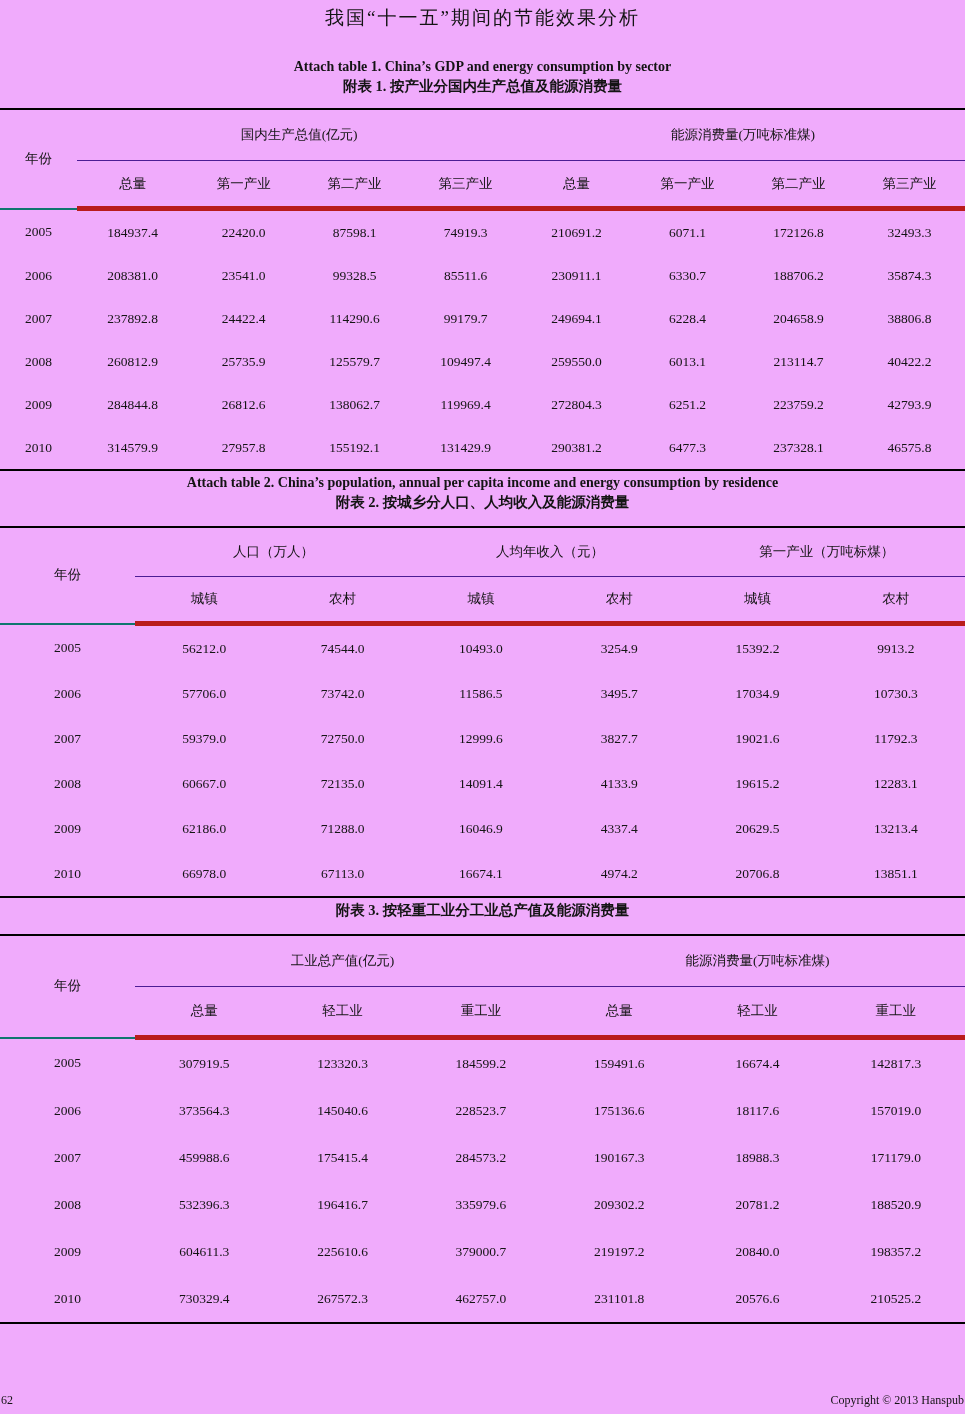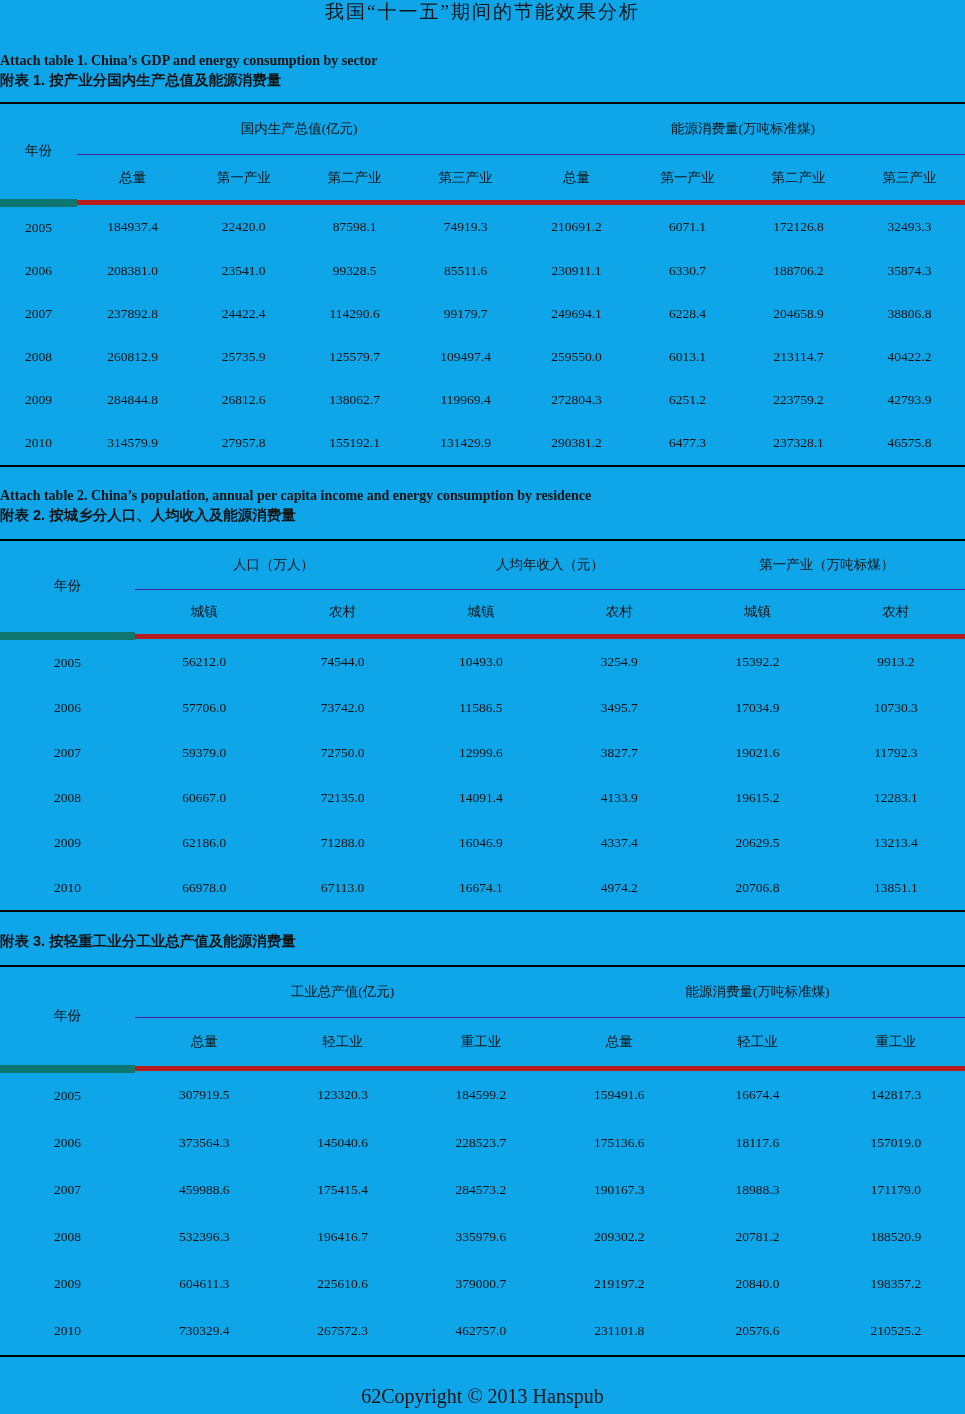--- a/index.html
+++ b/index.html
@@ -1,46 +1,46 @@
 <!DOCTYPE html>
 <html><head>
 <meta charset="utf-8">
 <style>
   html,body { margin:0; padding:0; background:#ffffff; }
   .page {
-    width:965px; height:1414px; position:relative; background:#0ea5e9;
-    color:#141414; box-sizing:border-box; padding-top:0;
+    width:965px; height:1414px; position:relative; background:#f0abfc;
+    color:#141414; box-sizing:border-box; padding-top:6px;
     font-family:"Liberation Serif","DejaVu Serif",serif;
     overflow:hidden;
   }
   .page-title {
     text-align:center; font-size:19px; letter-spacing:2px; line-height:24px;
   }
-  .caption { text-align:left; }
+  .caption { text-align:center; }
   .caption-en {
     font-weight:bold; font-size:14px; line-height:18px;
     font-family:"Liberation Serif","DejaVu Serif",serif;
   }
   .caption-cn {
     font-weight:bold; font-size:14.5px; line-height:19px; margin-top:1px;
-    font-family:Liberation Sans, sans-serif;
+    font-family:Liberation Serif, serif;
   }
   .sec1 .caption { margin-top:28px; }
-  .sec2 .caption, .sec3 .caption { margin-top:20px; }
+  .sec2 .caption, .sec3 .caption { margin-top:3px; }
   .table-host { margin-top:12px; }
   .sec2 .table-host, .sec3 .table-host { margin-top:14px; }
 
   table.data-table {
     width:100%; border-collapse:collapse; table-layout:fixed;
     border-top:2px solid #000; border-bottom:2px solid #000;
     text-align:center; font-size:13.5px;
   }
   table.data-table th { font-weight:normal; padding:0; }
   table.data-table td { padding:0; }
-  .year-th { vertical-align:middle; border-bottom:8px solid #0f766e; }
+  .year-th { vertical-align:middle; border-bottom:2px solid #0f766e; }
   .group-th { border-bottom:1px solid #4c1d95; vertical-align:middle; }
   .sub-th   { border-bottom:5px solid #b91c1c; vertical-align:middle; }
 
   .t1 .group-th { height:50px; }
   .t1 .sub-th   { height:45px; }
   .t1 td        { height:43px; }
   .t1 .col-year { width:8%; }
   .t1 .col-data { width:11.5%; }
 
   .t2 .group-th { height:48px; }
@@ -50,22 +50,22 @@
   .t2 .col-data { width:14.33%; }
 
   .t3 .group-th { height:50px; }
   .t3 .sub-th   { height:48px; }
   .t3 td        { height:47px; }
   .t3 .col-year { width:14%; }
   .t3 .col-data { width:14.33%; }
 
   .footer {
     position:absolute; left:0; right:0; bottom:6px;
-    display:flex; justify-content:center; align-items:flex-end;
-    font-size:20px; padding:0 1px;
+    display:flex; justify-content:space-between; align-items:flex-end;
+    font-size:12px; padding:0 1px;
   }
 </style>
 </head>
 <body>
 
 <div class="page">
 
   <div class="page-title">我国“十一五”期间的节能效果分析</div>
 
   <section class="sec1">

